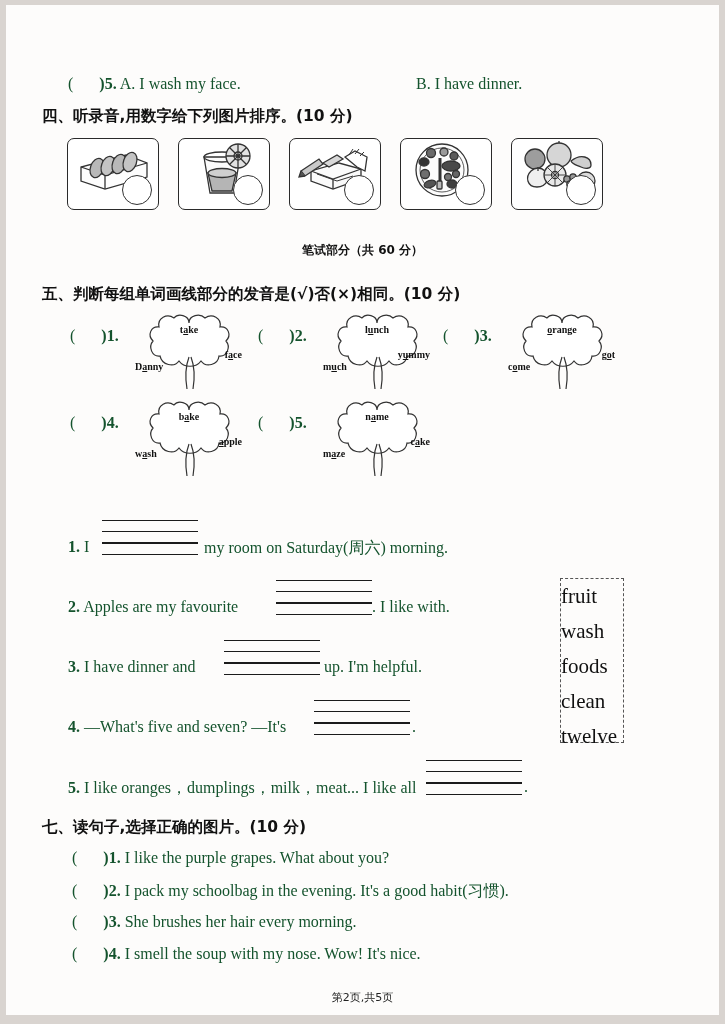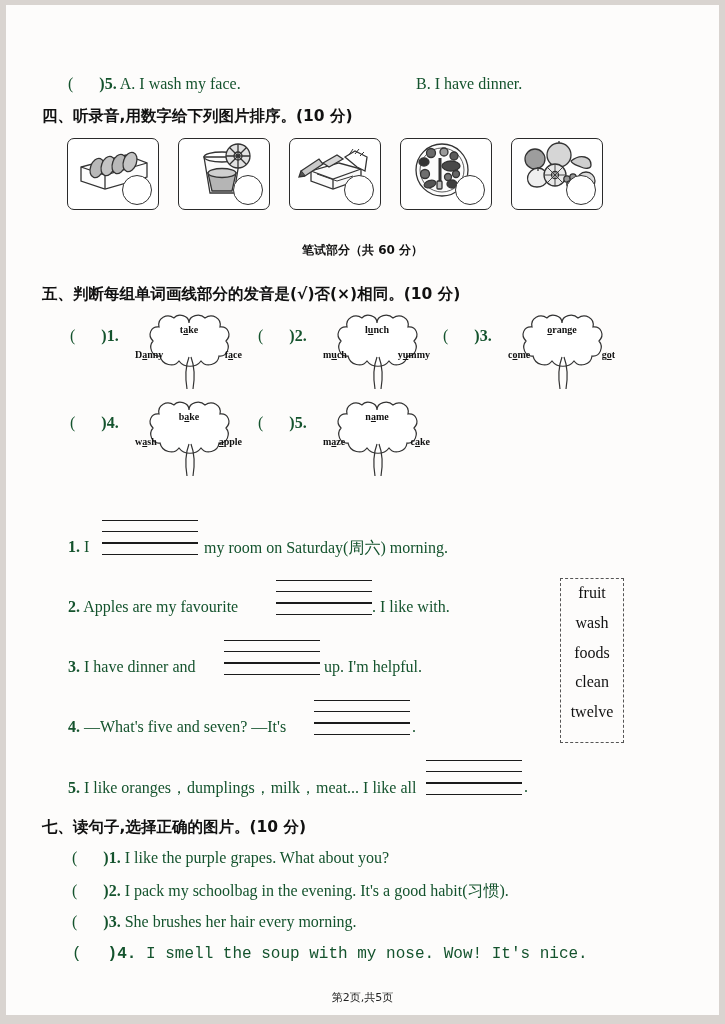--- a/index.html
+++ b/index.html
@@ -105,21 +105,21 @@
   .clover-wrap .w {
     position: absolute;
     font-family: "Liberation Serif", serif;
     font-size: 10px;
     color: #111;
     white-space: nowrap;
     font-weight: bold;
   }
   .clover-wrap .w u { text-decoration: underline; text-underline-offset: 1px; }
   .w-top   { left: 50%; transform: translateX(-50%); top: 11px; }
-  .w-left  { left: 3px;  top: 36px; }
+  .w-left  { left: 3px;  top: 48px; }
   .w-right { right: 4px; top: 36px; }
 
   
   .fourline {
     position: absolute;
     height: 34px;
   }
   .fourline .ln {
     position: absolute;
     left: 0; right: 0;
@@ -137,23 +137,23 @@
   .wordbank {
     position: absolute;
     left: 554px; top: 573px;
     width: 64px; height: 165px;
     border: 1.6px dashed #555;
     box-sizing: border-box;
     padding-top: 6px;
   }
   .wordbank .wb {
     font-family: "Liberation Serif", serif;
-    font-size: 16px;
+    font-size: 21px;
     color: #111;
-    text-align: center;
+    text-align: left;
     margin: 0 0 13px 0;
     line-height: 1.05;
   }
 
   
   .q7row {
     position: absolute;
     left: 66px;
     white-space: nowrap;
   }
@@ -446,21 +446,21 @@
     <span>I like the purple grapes. What about you?</span>
   </div>
   <div class="q7row en" style="top:876px;">
     <span class="paren">(</span><span class="spacer"></span><b>)2.</b>
     <span>I pack my schoolbag in the evening. It's a good habit(习惯).</span>
   </div>
   <div class="q7row en" style="top:908px;">
     <span class="paren">(</span><span class="spacer"></span><b>)3.</b>
     <span>She brushes her hair every morning.</span>
   </div>
-  <div class="q7row en" style="top:940px;font-family:Liberation Mono, monospace;">
+  <div class="q7row en" style="top:940px;">
     <span class="paren">(</span><span class="spacer"></span><b>)4.</b>
     <span>I smell the soup with my nose. Wow! It's nice.</span>
   </div>
 
   <div class="footer" style="top:985px;">第2页,共5页</div>
 
  </div>
 </div>
 
 </body></html>

